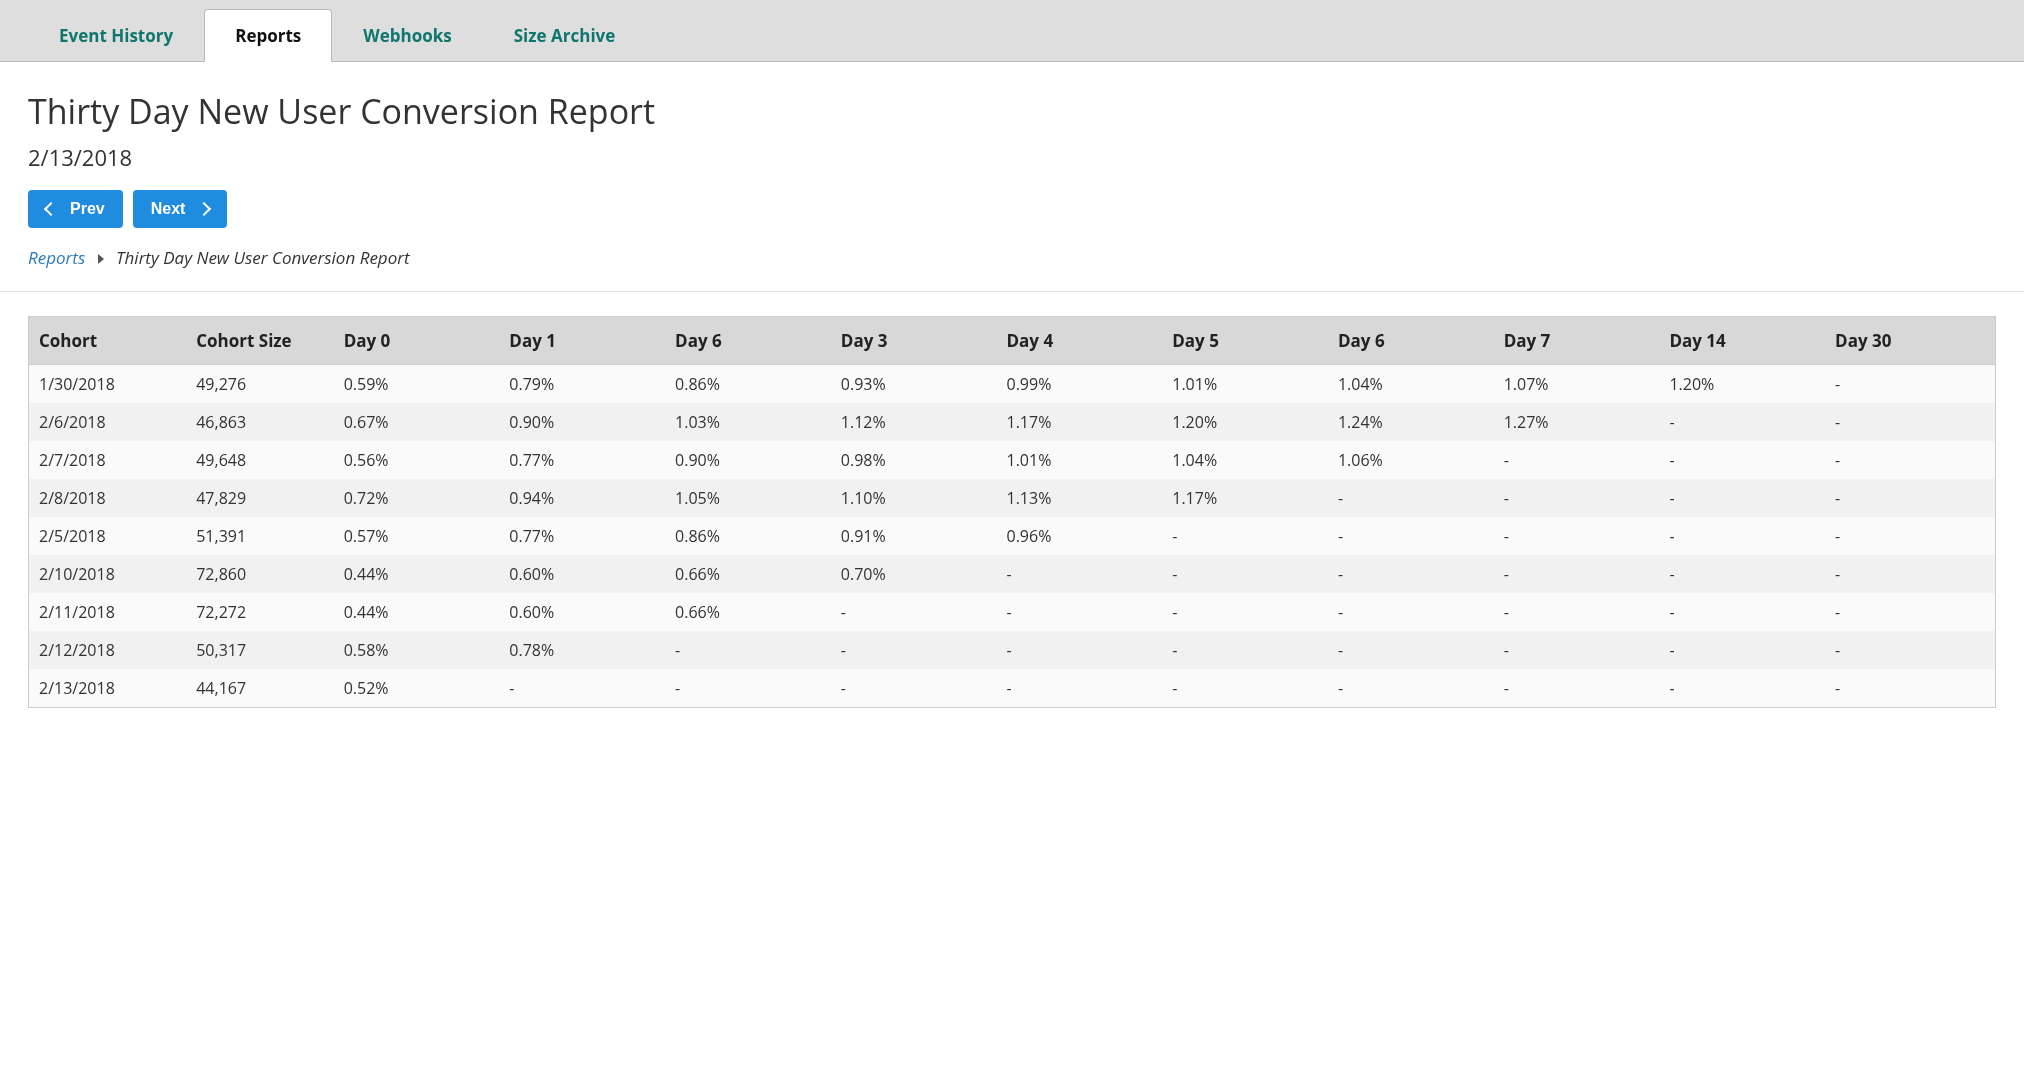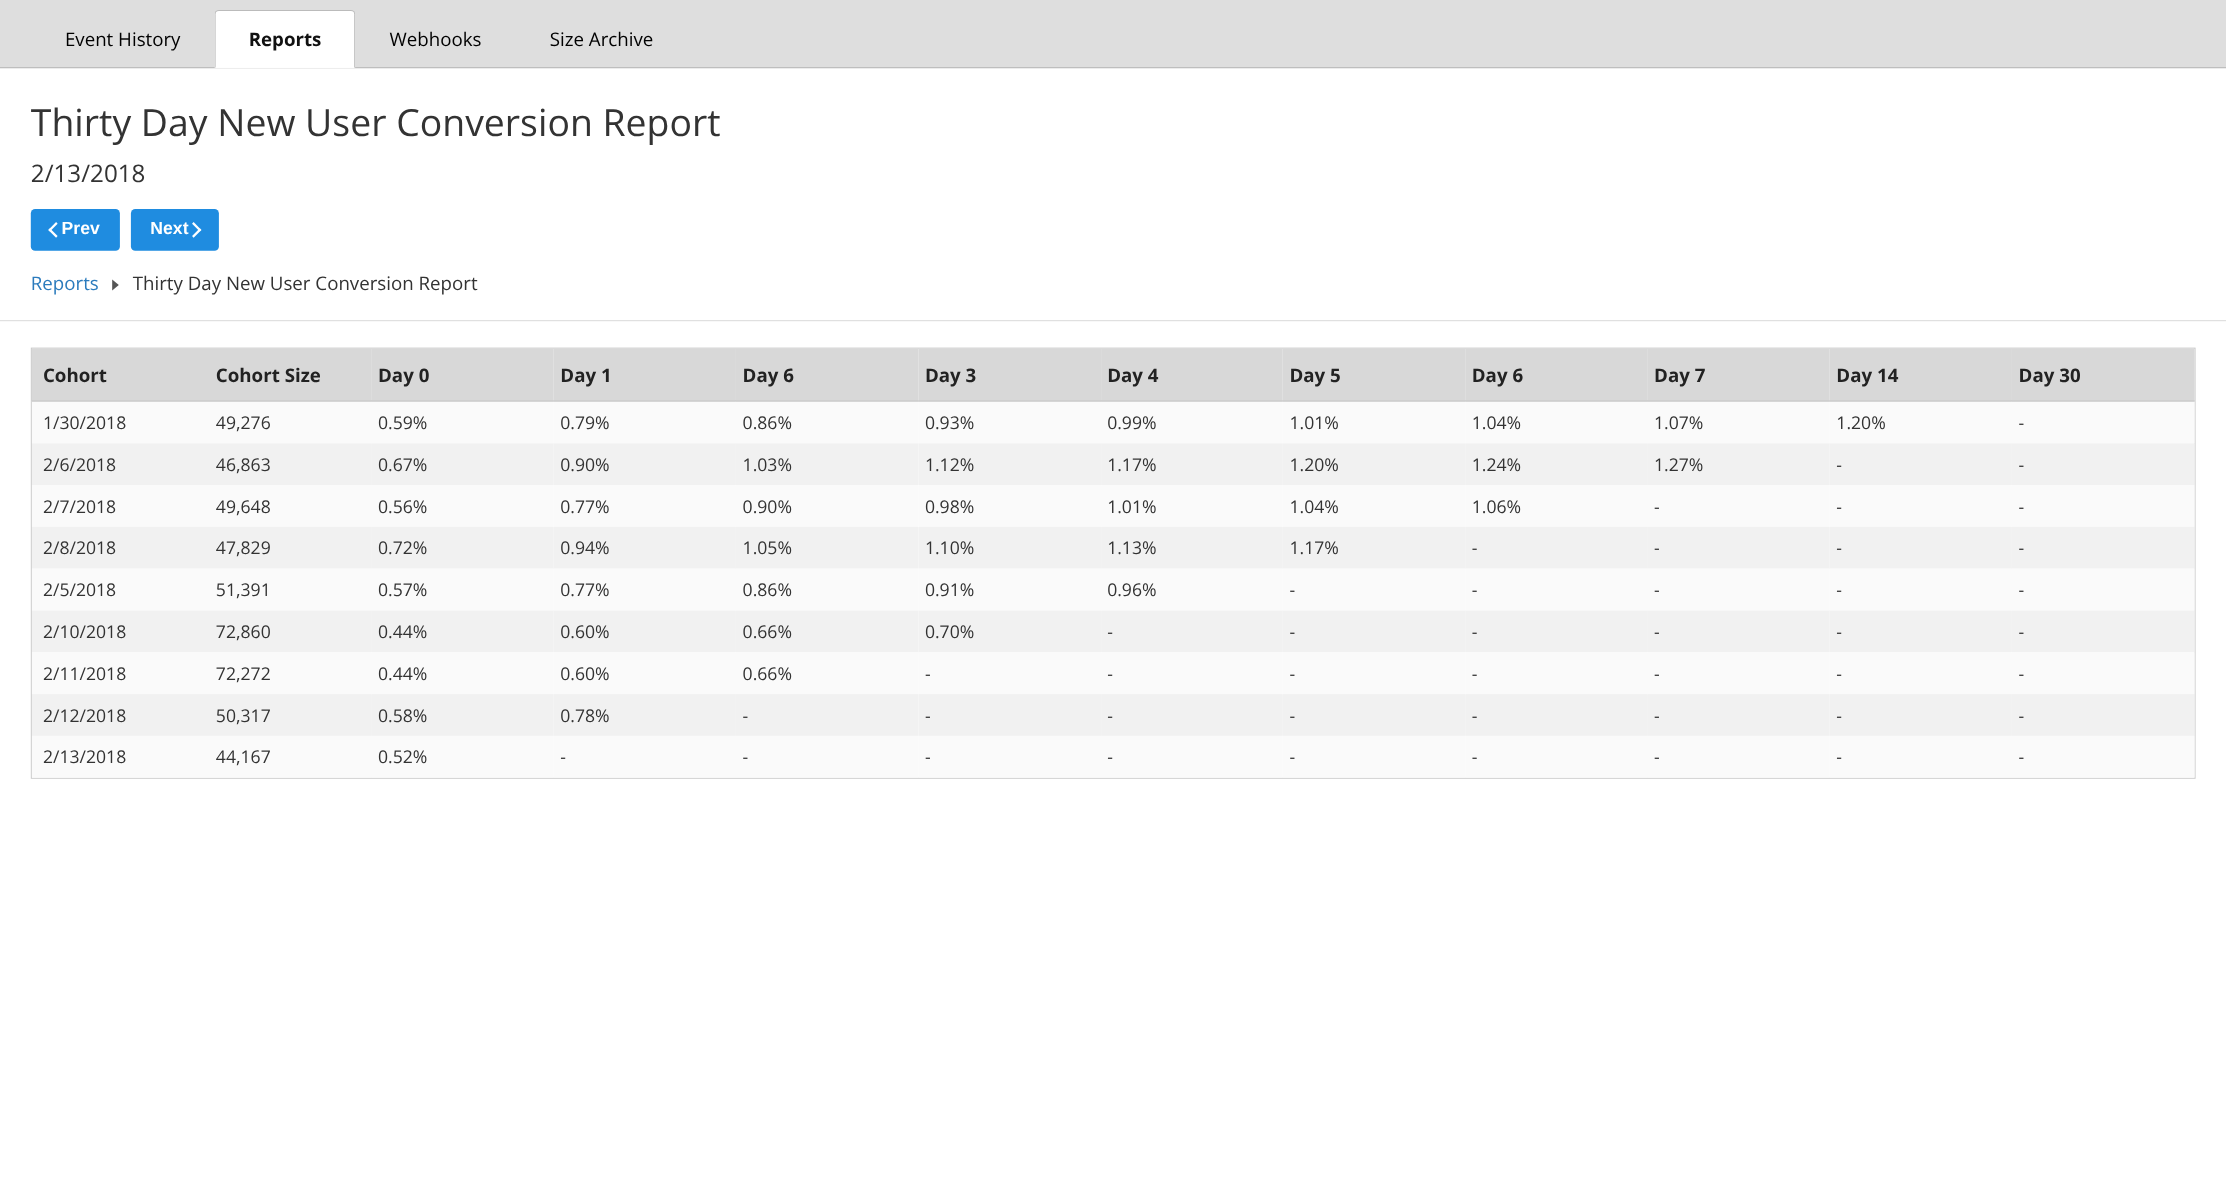--- a/index.html
+++ b/index.html
@@ -11,27 +11,28 @@
   }
   .tabbar {
     background: #dedede;
     border-bottom: 1px solid #bbb;
     display: flex;
     padding-left: 28px;
     padding-top: 8px;
   }
   .tab {
     padding: 14px 30px 14px;
-    color: #000000;
+    color: #0f766e;
     cursor: pointer;
     font-size: 17px;
     border: 1px solid transparent;
     border-bottom: none;
     position: relative;
     top: 1px;
+    font-weight: bold;
   }
   .tab.active {
     background: #fff;
     border: 1px solid #bbb;
     border-bottom: 1px solid #fff;
     border-radius: 4px 4px 0 0;
     font-weight: 700;
     color: #111;
   }
   .content {
@@ -54,33 +55,35 @@
     background: #1f8ce0;
     color: #fff;
     border: none;
     border-radius: 4px;
     padding: 10px 18px;
     font-size: 16px;
     font-weight: 600;
     cursor: pointer;
     display: inline-flex;
     align-items: center;
+    gap: 14px;
   }
   .btn .arrow {
     display: inline-block;
     width: 10px; height: 10px;
     border-top: 2px solid #fff;
     border-right: 2px solid #fff;
   }
   .arrow.left { transform: rotate(-135deg); }
   .arrow.right { transform: rotate(45deg); }
   .breadcrumb {
     font-size: 17px;
     color: #333;
     padding-bottom: 22px;
+    font-style: italic;
   }
   .breadcrumb a { color: #2b7bbd; text-decoration: none; cursor: pointer; }
   .breadcrumb .sep {
     display: inline-block;
     margin: 0 8px;
     width: 0; height: 0;
     border-top: 5px solid transparent;
     border-bottom: 5px solid transparent;
     border-left: 6px solid #555;
     vertical-align: middle;

